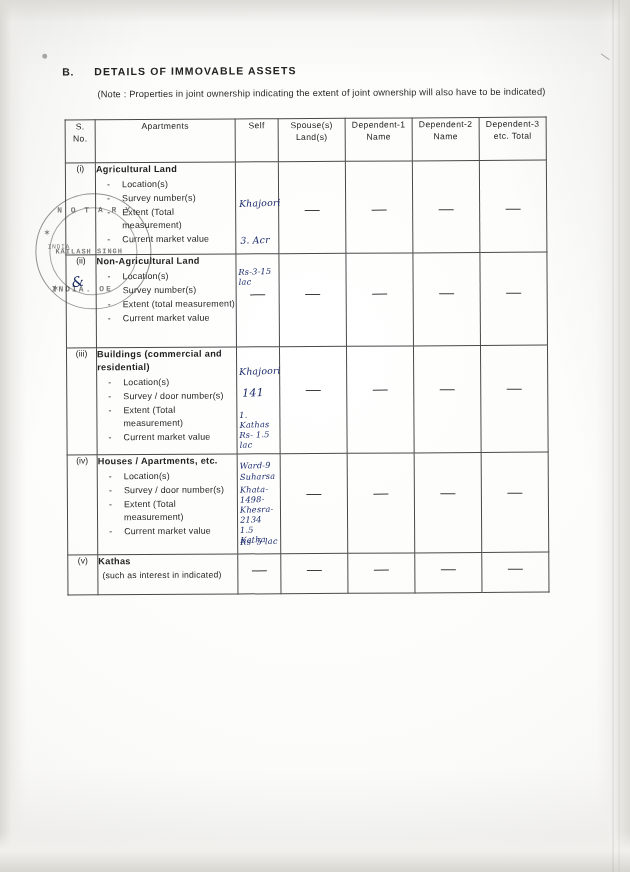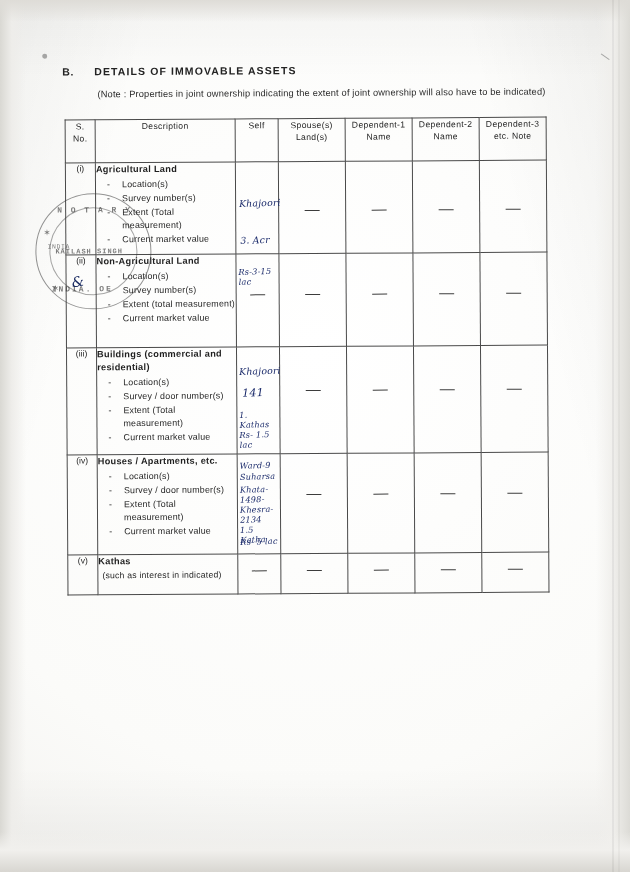--- a/index.html
+++ b/index.html
@@ -299,37 +299,37 @@
           <col class="c-dep">
           <col class="c-dep">
           <col class="c-dep">
       </colgroup>
       <thead>
         <tr>
           <th>
             <div>S.</div>
             <div>No.</div>
           </th>
-          <th>Description</th>
+          <th>Apartments</th>
           <th>Self</th>
           <th>
             <div>Spouse(s)</div>
             <div>Land(s)</div>
           </th>
           <th>
             <div>Dependent-1</div>
             <div>Name</div>
           </th>
           <th>
             <div>Dependent-2</div>
             <div>Name</div>
           </th>
           <th>
             <div>Dependent-3</div>
-            <div>etc. Note</div>
+            <div>etc. Total</div>
           </th>
         </tr>
       </thead>
       <tbody>
 
         <tr style="height:92px;">
           <td class="sno">(i)</td>
           <td class="desc">
             <div class="row-title">Agricultural Land</div>
             <ul class="sub-list">

